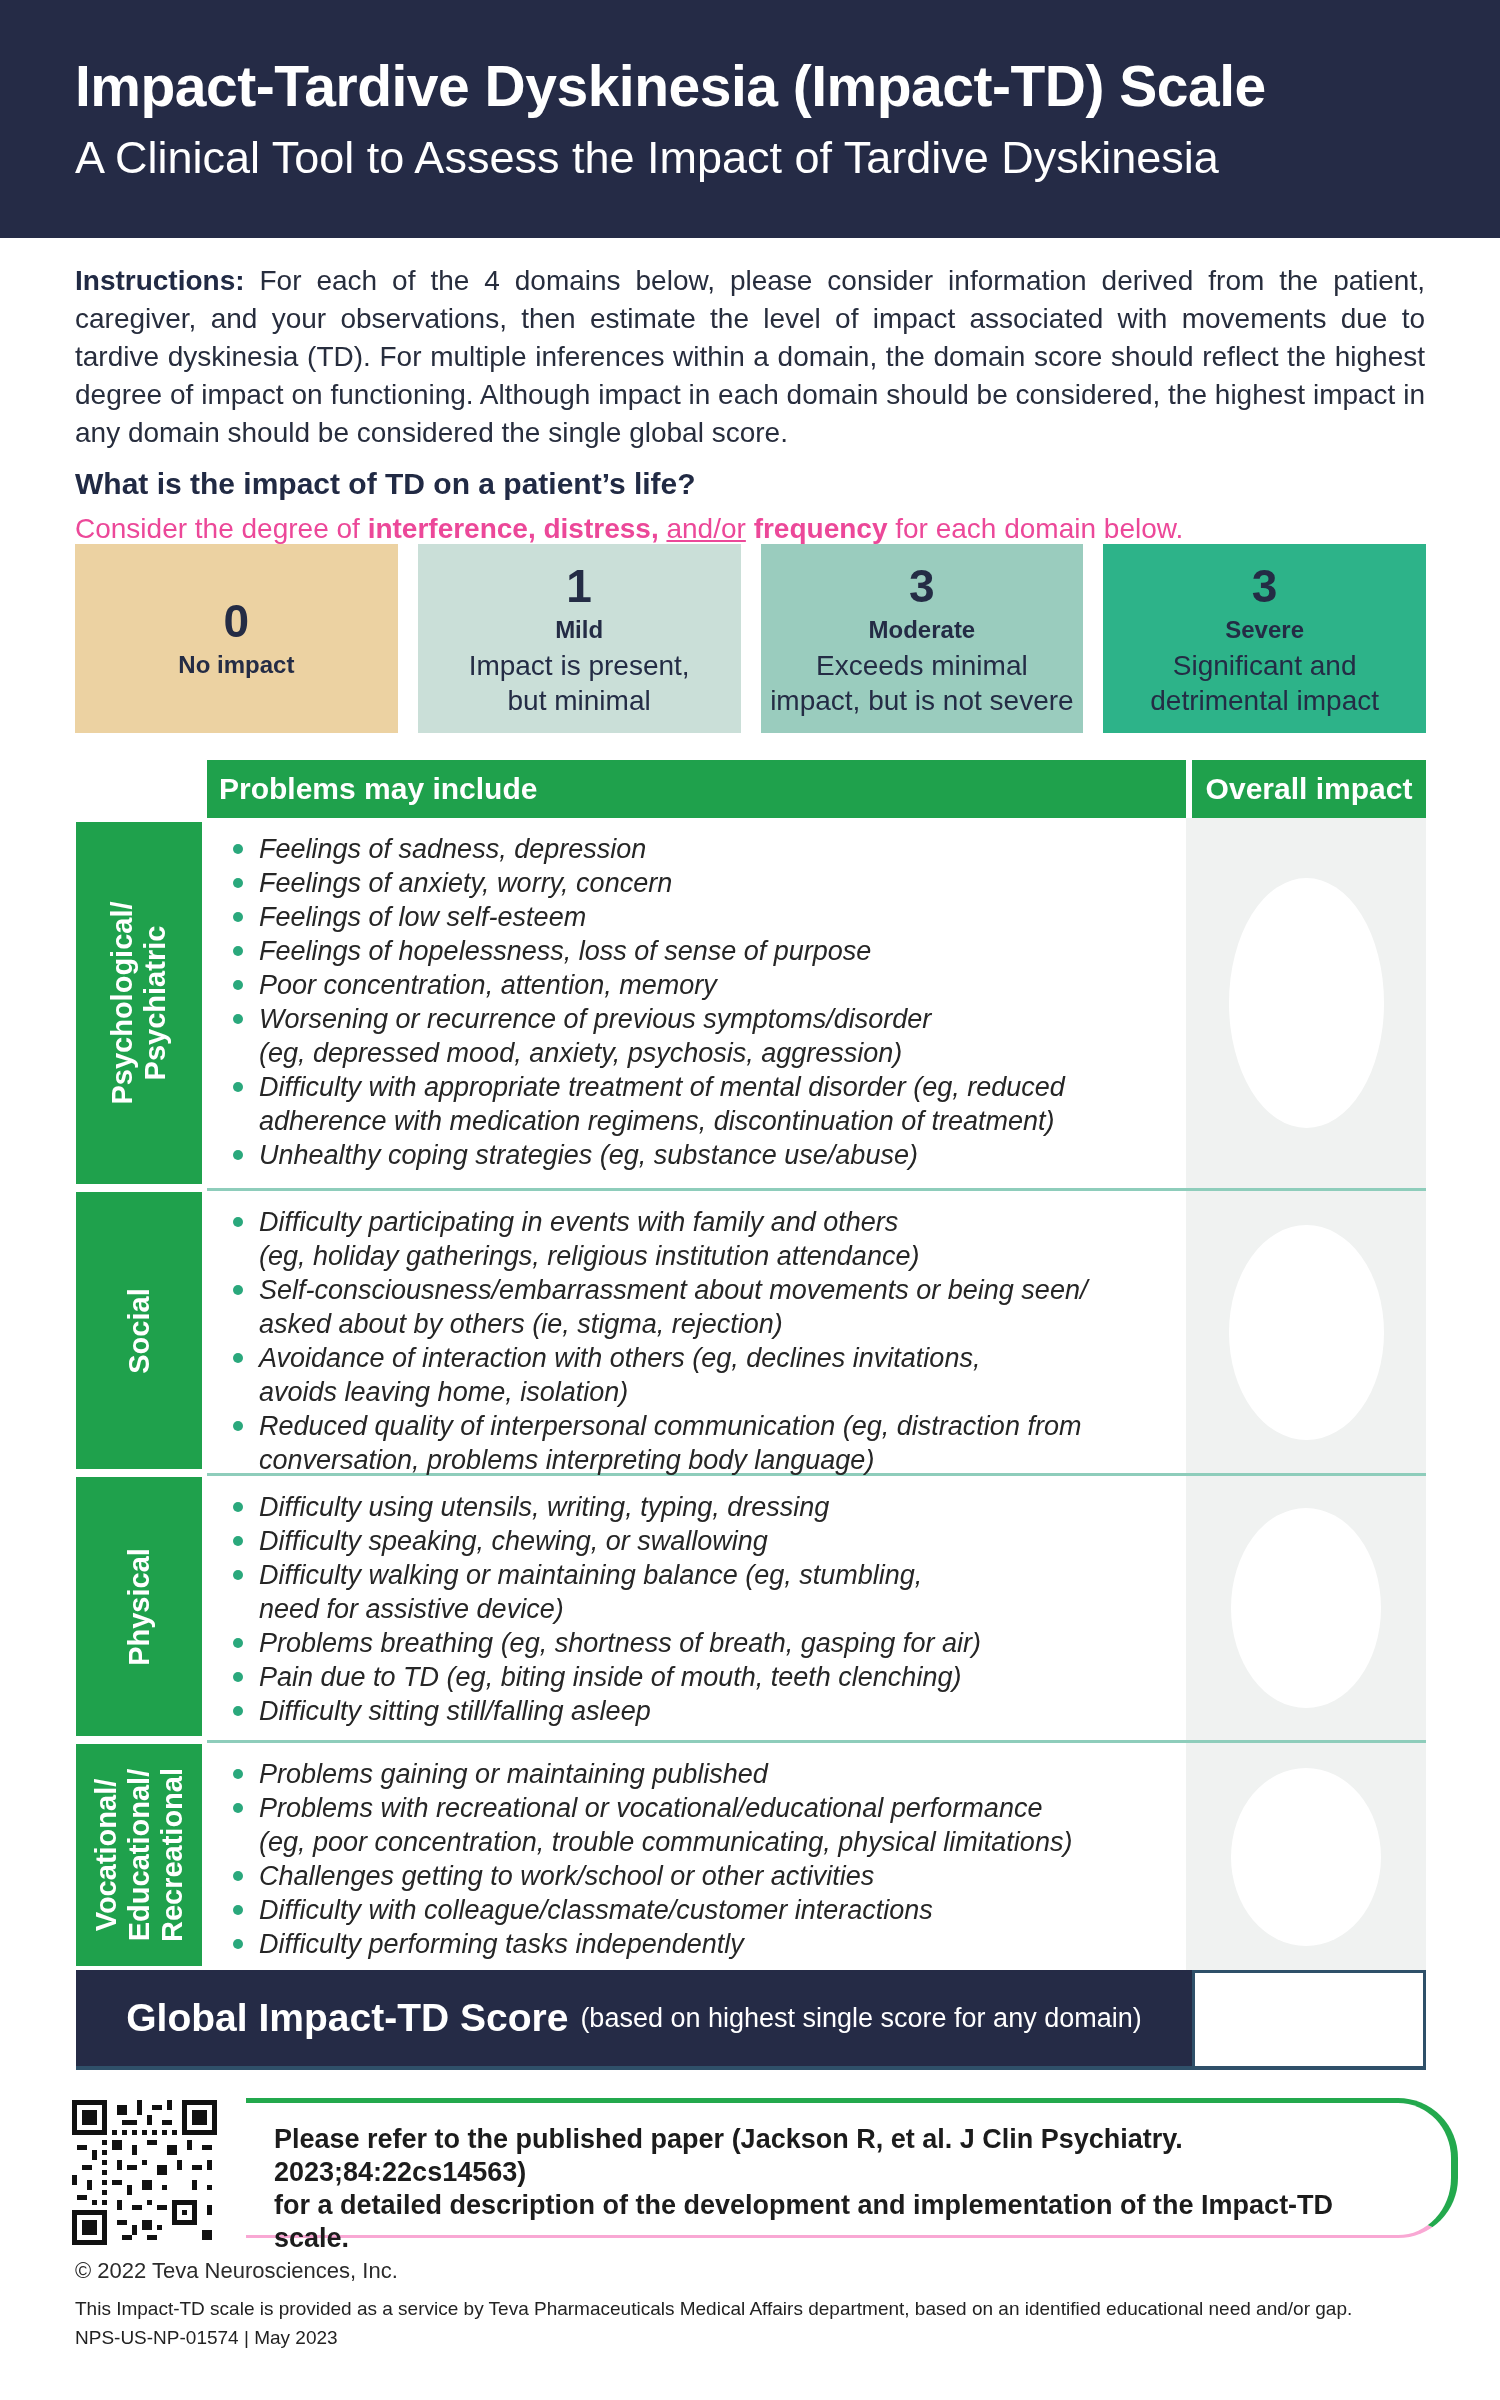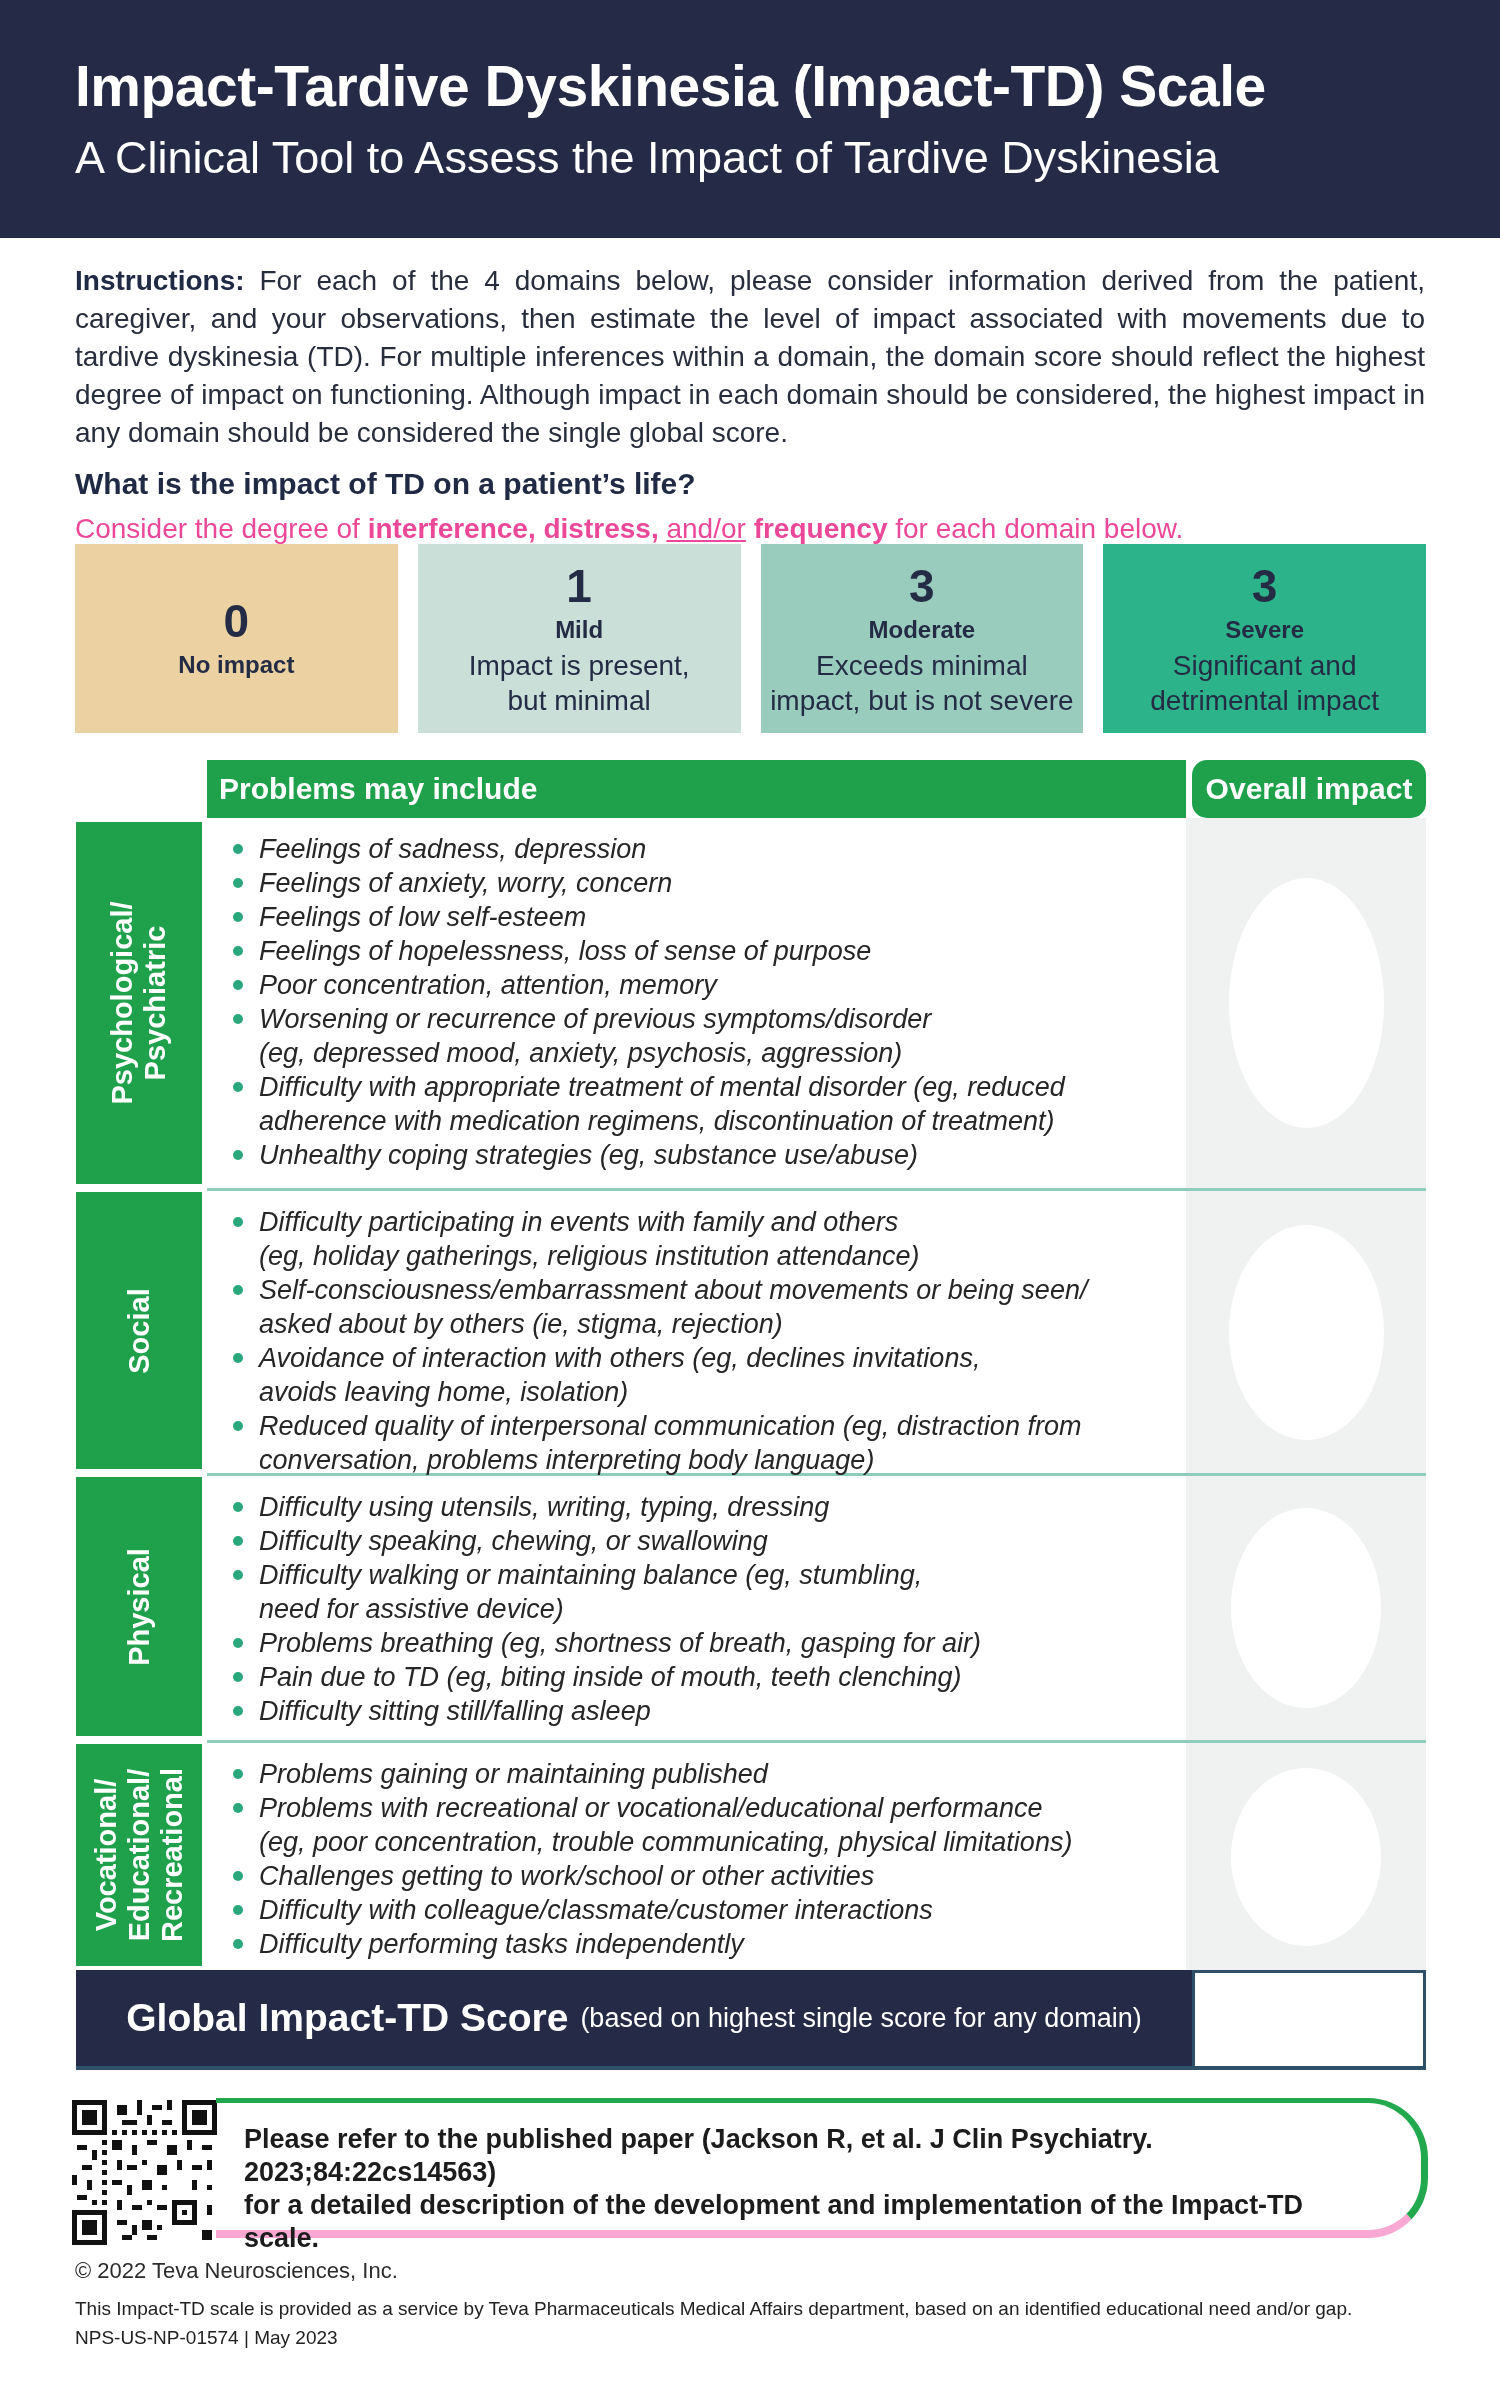--- a/index.html
+++ b/index.html
@@ -45,21 +45,21 @@
   .scale-box .name { font-size:24px; font-weight:bold; line-height:36px; }
   .scale-box .desc { font-size:28px; line-height:35px; white-space:pre-line; }
   
   .tbl { position:absolute; left:76px; top:760px; width:1350px; }
   .thead { display:flex; height:58px; }
   .th-spacer   { width:131px; background:#ffffff; }
   .th-problems { width:979px; background:#1fa14c; color:#fff; font-size:30px; font-weight:bold;
                  display:flex; align-items:center; padding-left:12px; }
   .th-div      { width:6px; background:#ffffff; }
   .th-overall  { width:234px; background:#1fa14c; color:#fff; font-size:30px; font-weight:bold;
-                 display:flex; align-items:center; justify-content:center;border-radius:15px; }
+                 display:flex; align-items:center; justify-content:center; }
   .trow { display:flex; }
   .r1 { height:370px; } .r2 { height:285px; } .r3 { height:267px; } .r4 { height:230px; }
   .td-domain-wrap { width:131px; padding:4px 5px 4px 0; }
   .td-domain {
     position:relative; width:126px; height:100%; background:#1fa14c;
   }
   .domain-label {
     position:absolute; left:50%; top:50%;
     transform: translate(-50%,-50%) rotate(-90deg);
     color:#ffffff; font-weight:bold; font-size:29px; line-height:33px;
@@ -96,22 +96,22 @@
     display:flex; align-items:center; justify-content:center;
   }
   .gb-title .big { font-size:39px; font-weight:bold; }
   .gb-title .note { font-size:27px; font-weight:normal; margin-left:12px; }
   .gb-score {
     width:234px; background:#ffffff; border:3px solid #2f5069; border-bottom:none;
   }
   
   .qr { position:absolute; left:72px; top:2100px; width:145px; height:145px; }
   .callout {
-    position:absolute; left:216px; top:2098px; width:1212px; height:140px;
-    border-top:5px solid #23a94d; border-right:7px solid #23a94d; border-bottom:8px solid #f9a8d4;
+    position:absolute; left:246px; top:2098px; width:1212px; height:140px;
+    border-top:5px solid #23a94d; border-right:7px solid #23a94d; border-bottom:3px solid #f9a8d4;
     border-radius:0 60px 60px 0;
     padding:20px 60px 0 28px;
     color:#1c1c1c; font-size:27px; font-weight:bold; line-height:33px;
   }
   
   .foot { position:absolute; left:75px; top:2258px; width:1350px; color:#2b2b2b; }
   .foot .c   { font-size:22px; margin-bottom:14px; }
   .foot .svc { font-size:19px; margin-bottom:7px; color:#222222; }
   .foot .code{ font-size:19px; color:#222222; }
 </style>

